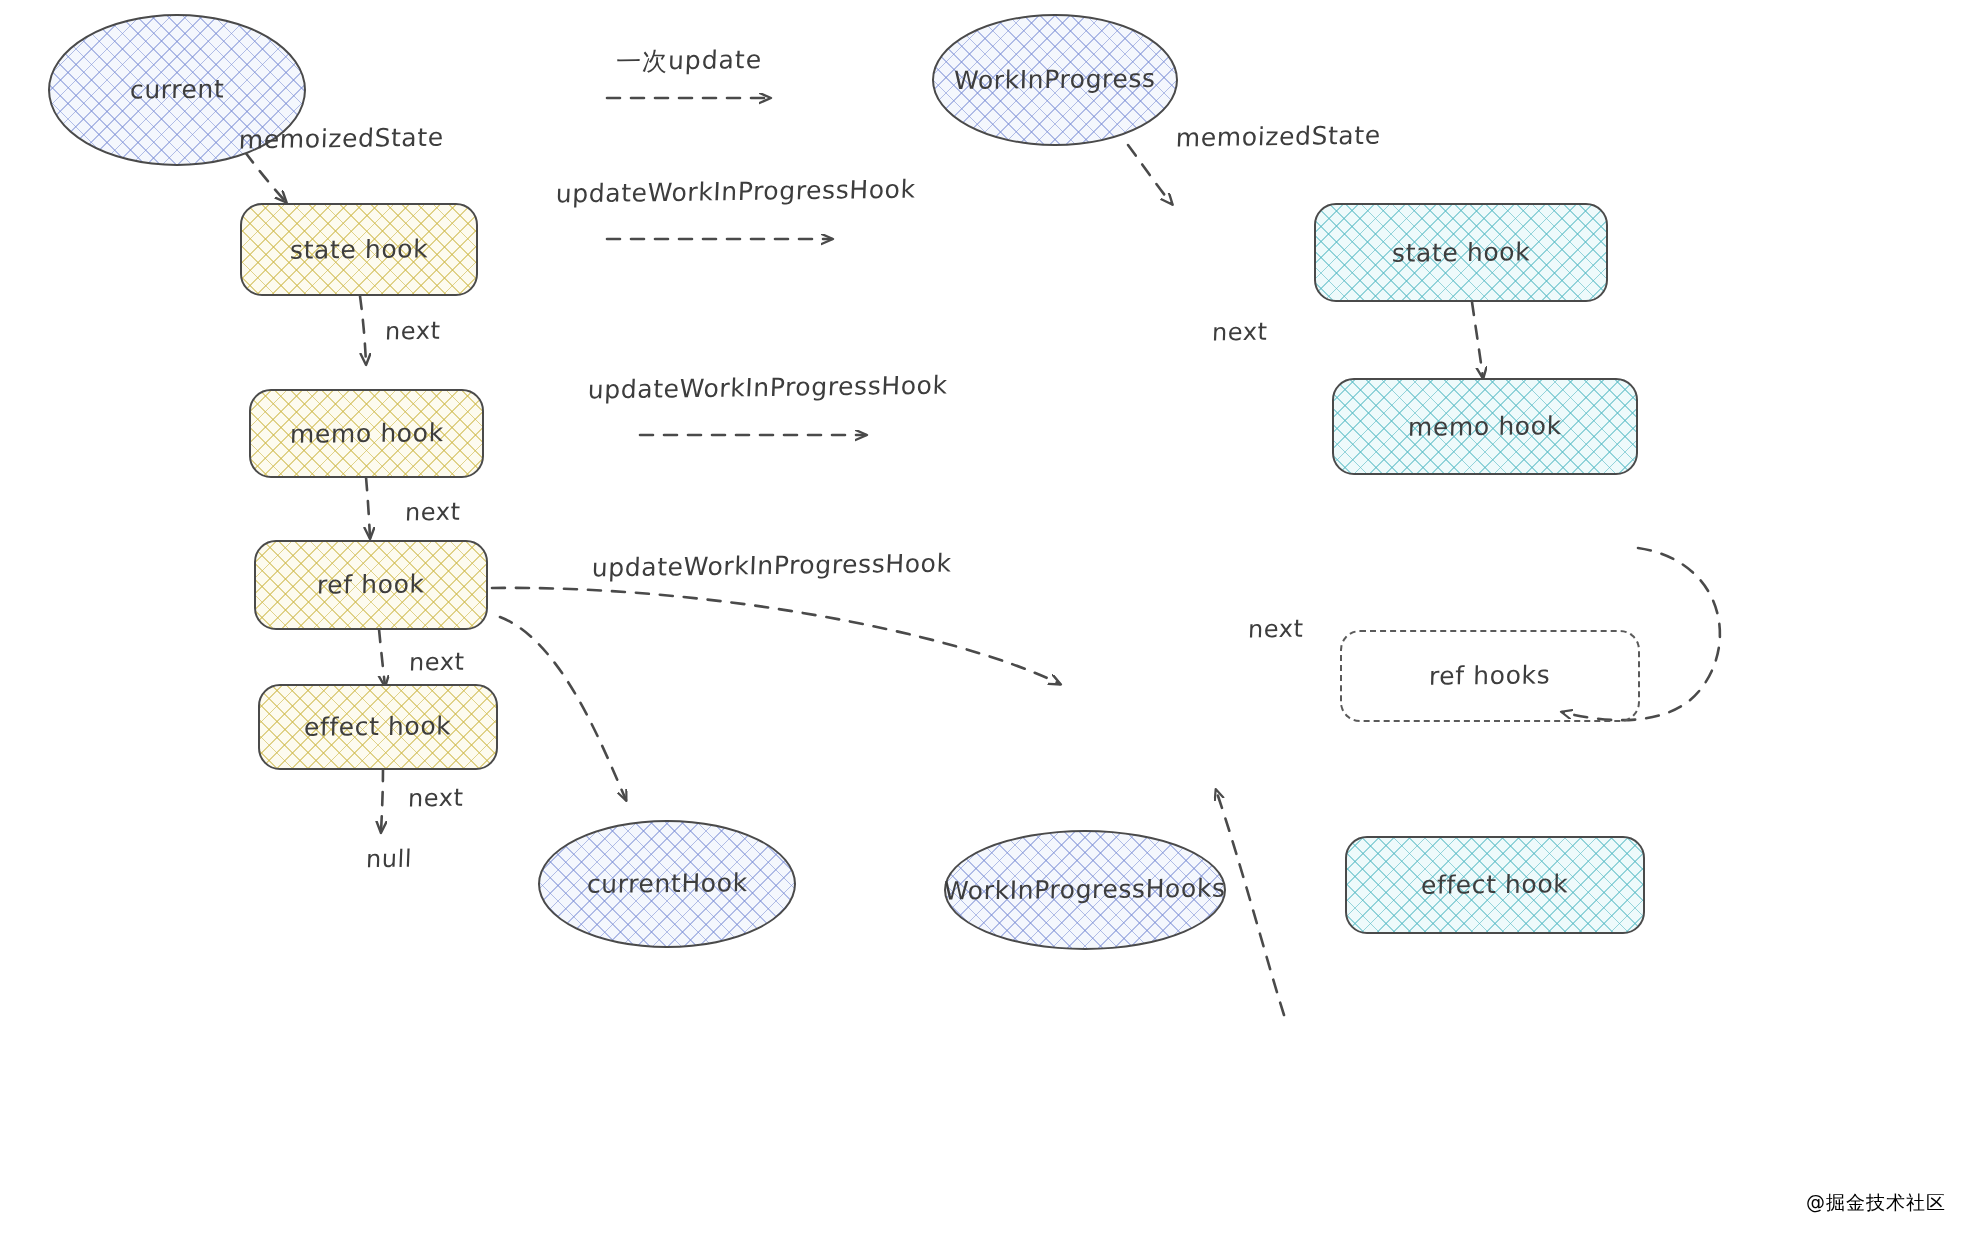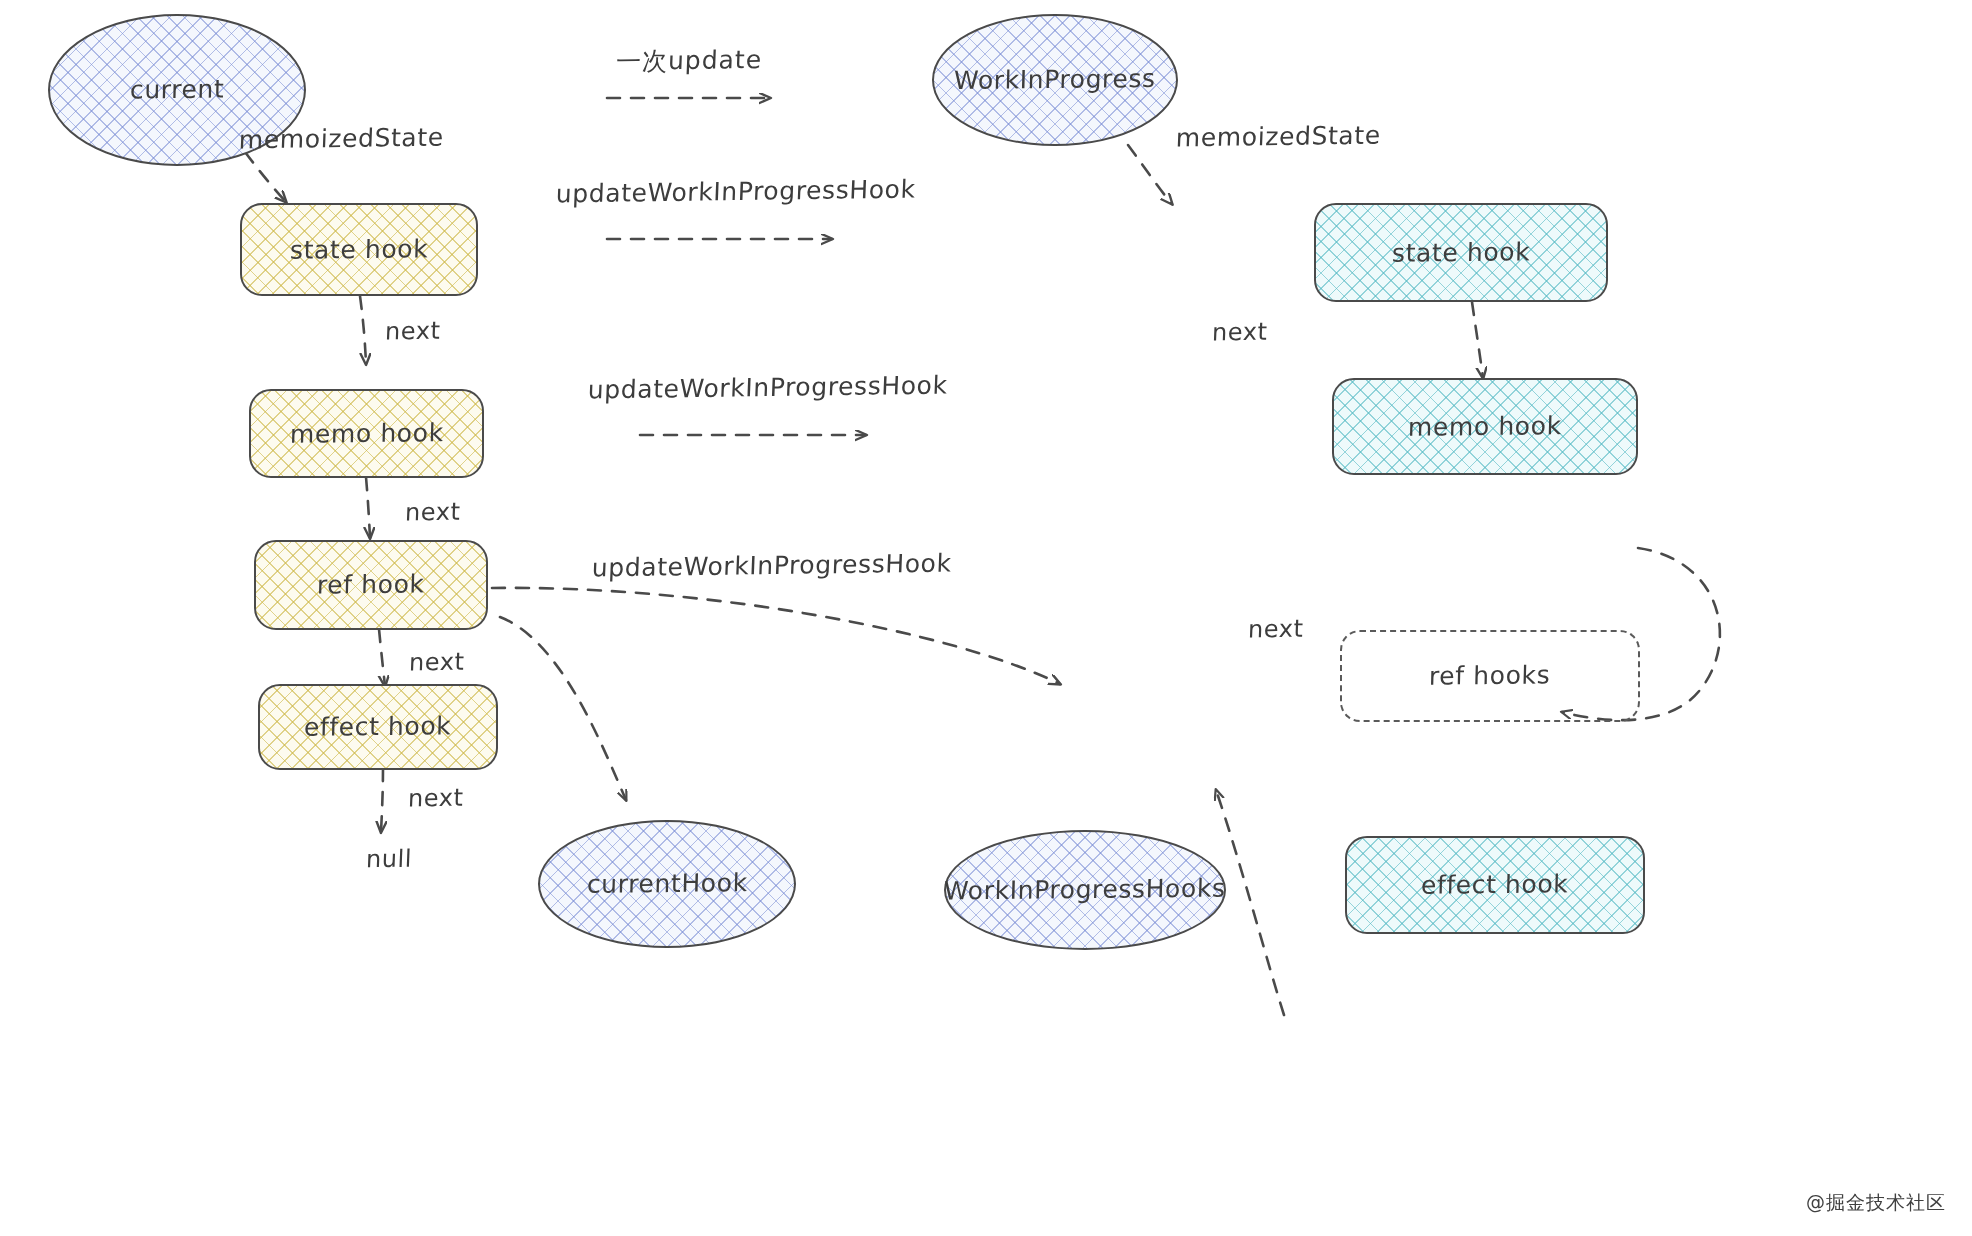--- a/index.html
+++ b/index.html
@@ -84,21 +84,21 @@
     letter-spacing: 0.6px;
     transform: skewX(-3deg) rotate(-0.8deg);
   }
   .tlabel.small { font-size: 24px; }
   .tlabel.cn { letter-spacing: 1px; }
 
   .watermark {
     position: absolute;
     right: 26px;
     bottom: 20px;
-    color: #404040;
+    color: #000000;
     font-size: 19px;
     letter-spacing: 1px;
   }
 </style>
 </head>
 <body>
 
 <div id="canvas">
 
   <svg class="layer" viewBox="0 0 1972 1236" width="1972" height="1236" xmlns="http://www.w3.org/2000/svg">

